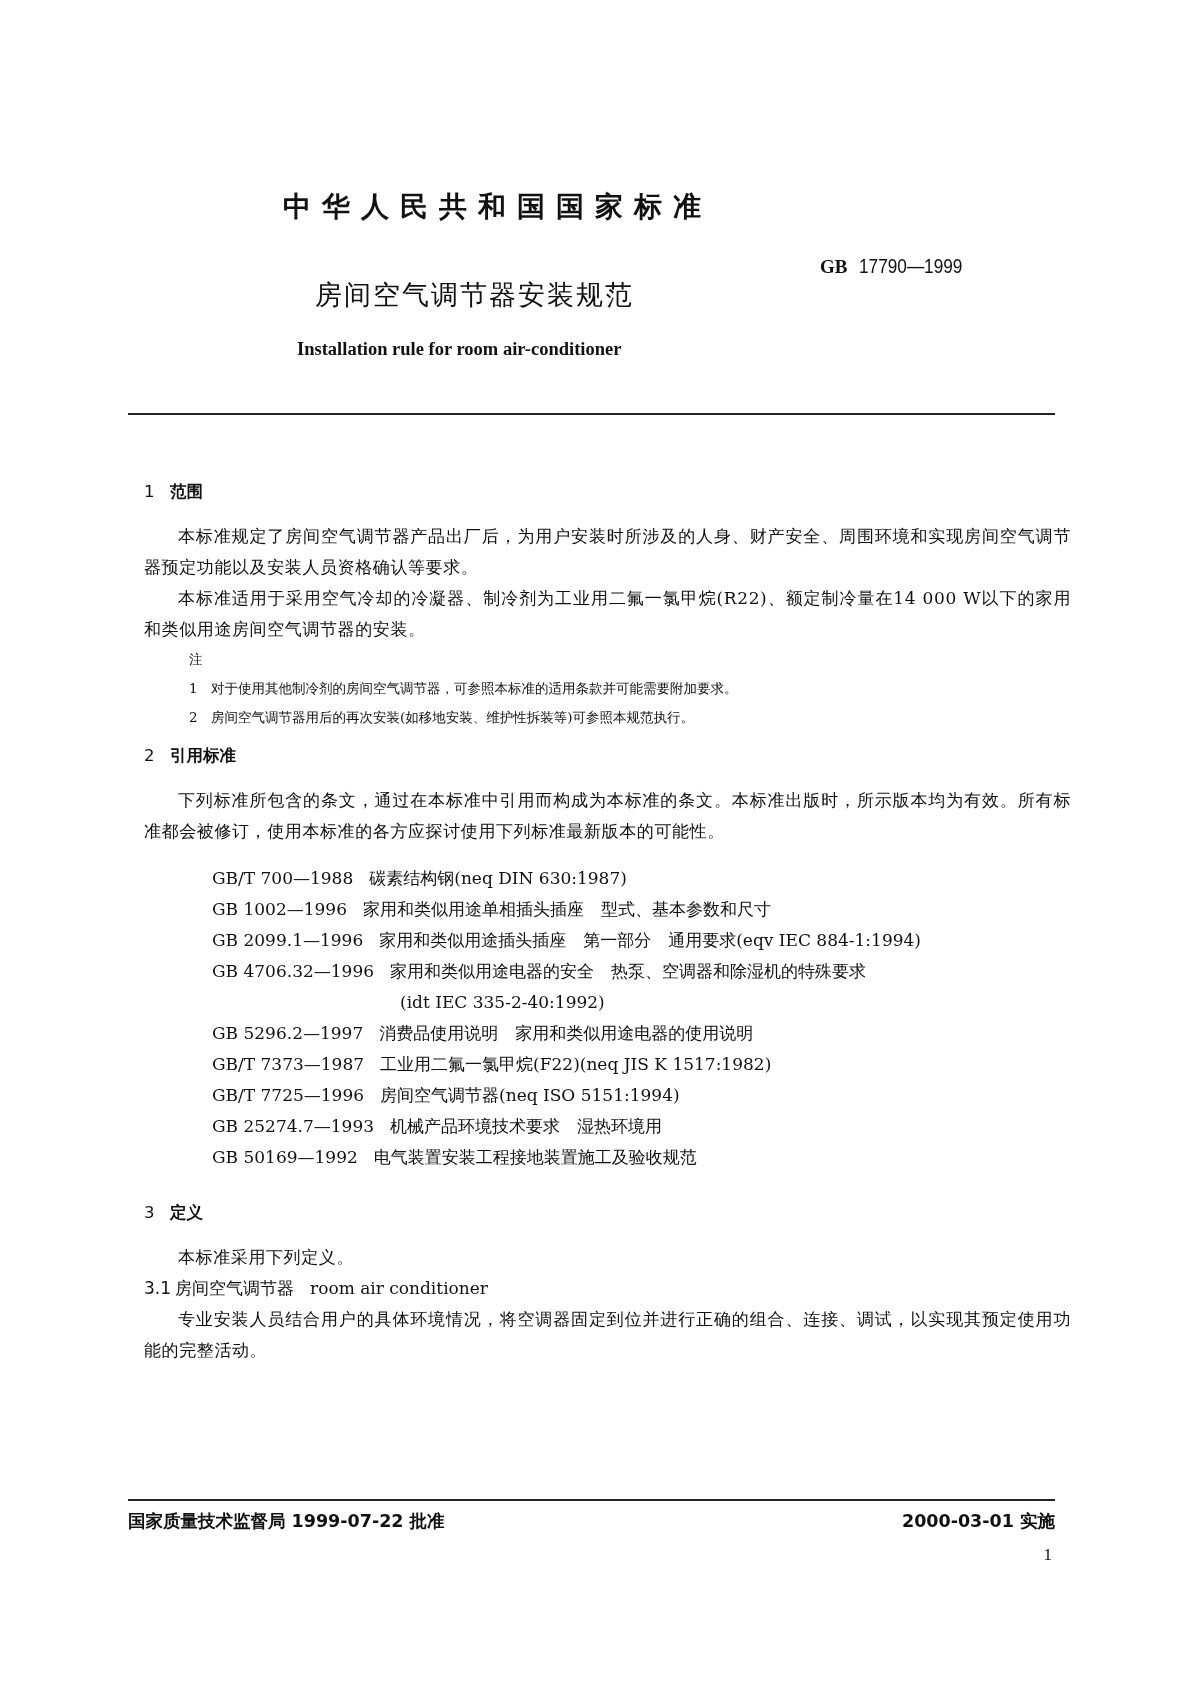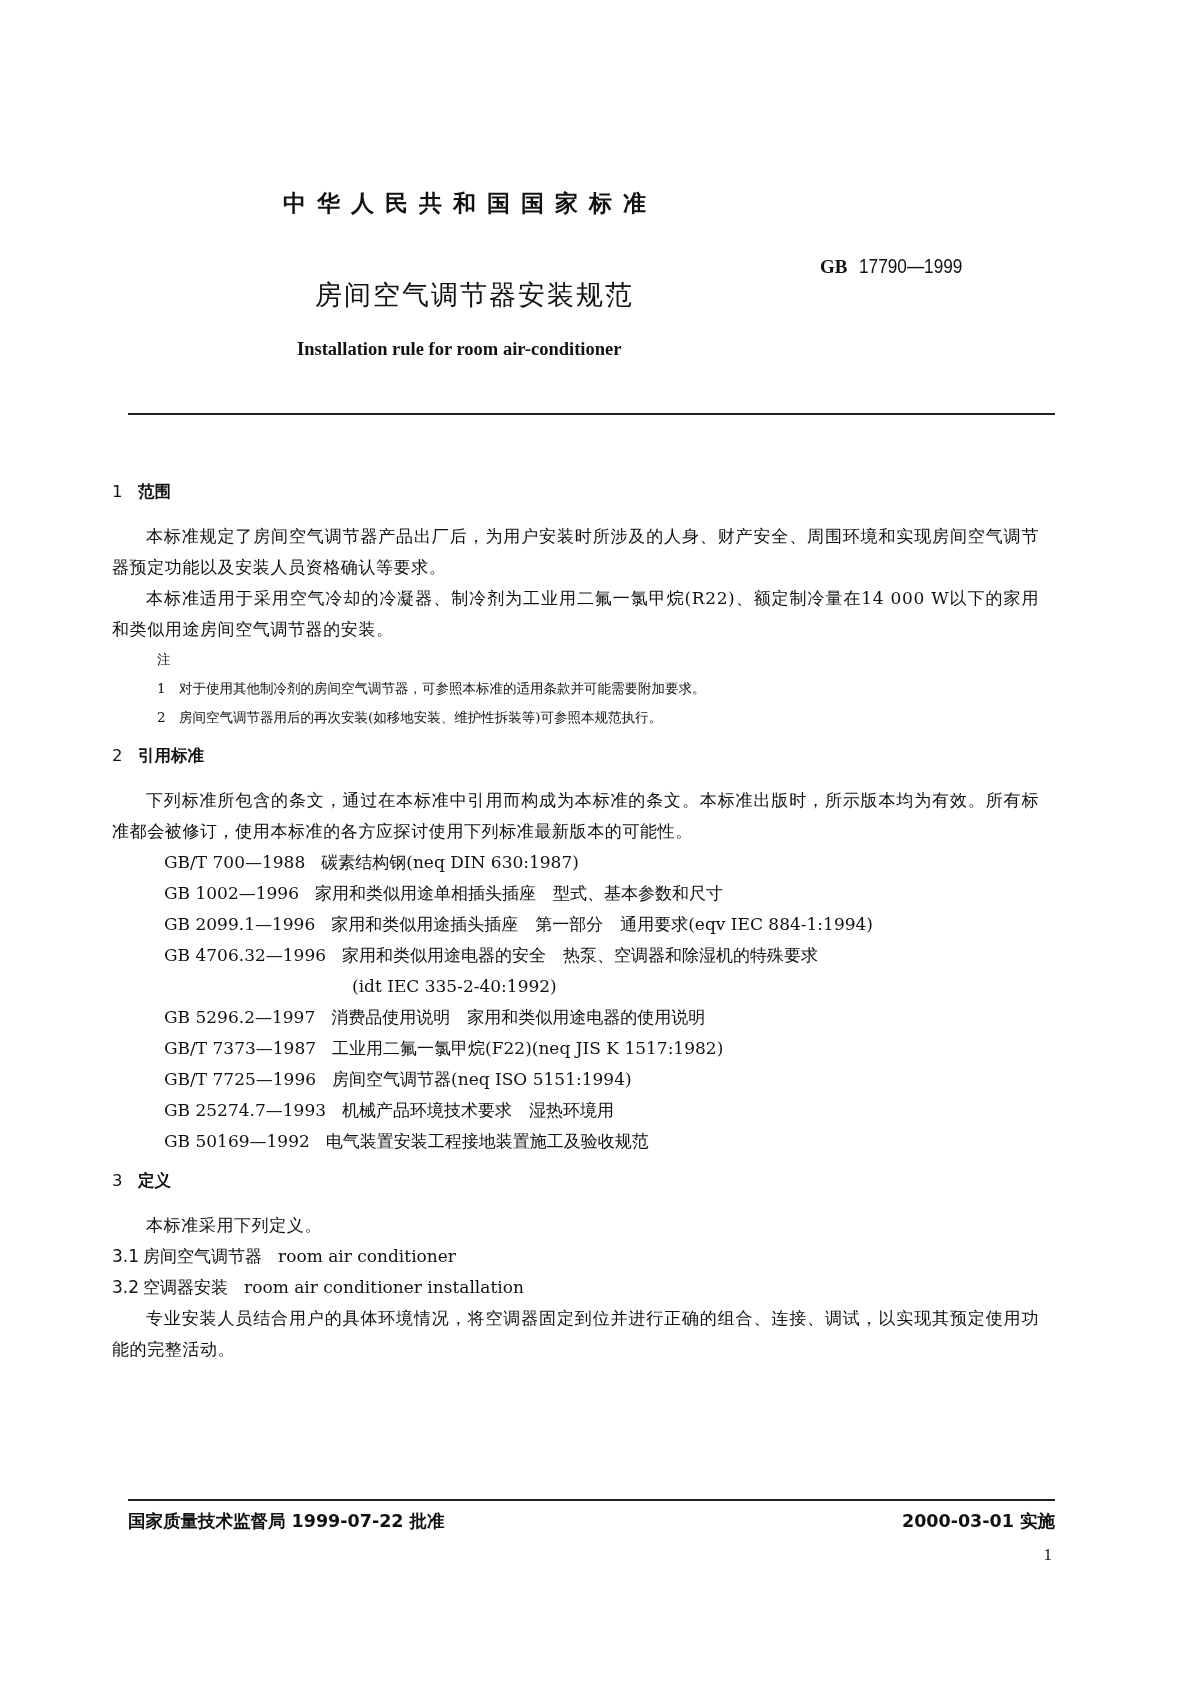--- a/index.html
+++ b/index.html
@@ -12,21 +12,21 @@
       height: 1684px;
       position: relative;
       overflow: hidden;
       color: #111111;
       font-family: "DejaVu Serif", "Liberation Serif", serif;
     }
     .abs { position: absolute; }
     .national-standard {
       left: 283px; top: 188px;
       font-family: "DejaVu Sans", "Liberation Sans", sans-serif;
-      font-size: 23px;
+      font-size: 28px;
       letter-spacing: 11px;
       font-weight: bold;
       white-space: nowrap;
     }
     .std-number {
       left: 804px; top: 254px;
       font-size: 20px;
       white-space: nowrap;
       margin-left: 16px;
     }
@@ -45,21 +45,21 @@
       font-family: "Liberation Serif", serif;
       font-weight: bold;
       font-size: 18.5px;
       white-space: nowrap;
     }
     .rule { left: 128px; width: 927px; height: 2px; background: #222; }
     .rule.top { top: 413px; }
     .rule.bottom { top: 1499px; height: 2px; }
 
     .content {
-      left: 112px; top: 476px; width: 927px;
+      left: 144px; top: 476px; width: 927px;
       font-family: "DejaVu Serif", "Liberation Serif", serif;
       font-size: 17px;
       line-height: 31px;
     }
     .heading {
       font-family: "DejaVu Sans", "Liberation Sans", sans-serif;
       font-size: 16.5px;
       font-weight: bold;
       white-space: nowrap;
       margin: 0;
@@ -75,21 +75,21 @@
     .gap-h { height: 14px; }
     .gap-s { height: 8px; }
     .note-label, .note-item {
       font-size: 13.5px;
       line-height: 29px;
       margin: 0;
       padding-left: 45px;
       white-space: nowrap;
     }
     .note-item .nn { display: inline-block; width: 22px; }
-    .ref-list { margin: 0; padding: 0; list-style: none; }
+    .ref-list { margin: 16px; padding: 0; list-style: none; }
     .ref {
       padding-left: 52px;
       white-space: nowrap;
       line-height: 31px;
     }
     .ref .code { margin-right: 16px; }
     .ref .sep { display: inline-block; width: 17px; }
     .ref-cont { padding-left: 240px; white-space: nowrap; line-height: 31px; }
     .def-head { white-space: nowrap; }
     .def-head .dnum {
@@ -172,23 +172,20 @@
     <h2 class="heading">
       <span class="hnum">3</span><span>定义</span>
     </h2>
     <div class="gap-h"></div>
     <p class="para">本标准采用下列定义。</p>
 
     <div class="def-head">
       <span class="dnum">3.1</span><span>房间空气调节器</span><span class="en">room air conditioner</span>
     </div>
 
-    <div class="def-head">
-      <span class="dnum">3.2</span><span>空调器安装</span><span class="en">room air conditioner installation</span>
-    </div>
     <p class="para">专业安装人员结合用户的具体环境情况，将空调器固定到位并进行正确的组合、连接、调试，以实现其预定使用功能的完整活动。</p>
   </section>
 </div>
 
 <div class="abs rule bottom"></div>
 
 <div class="abs footer-left">国家质量技术监督局 1999-07-22 批准</div>
 <div class="abs footer-right">2000-03-01 实施</div>
 <div class="abs page-num">1</div>
 

